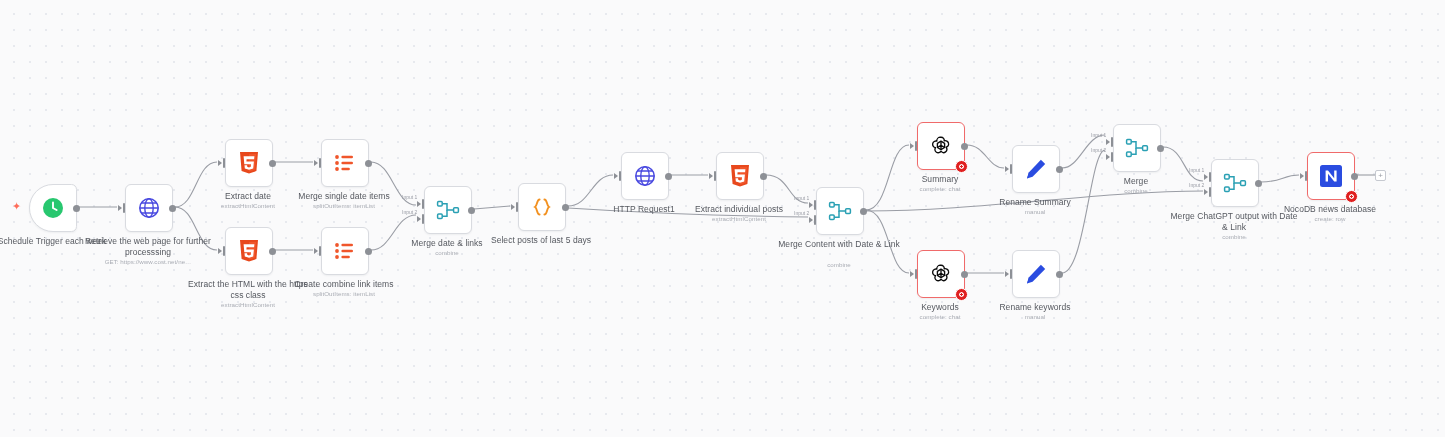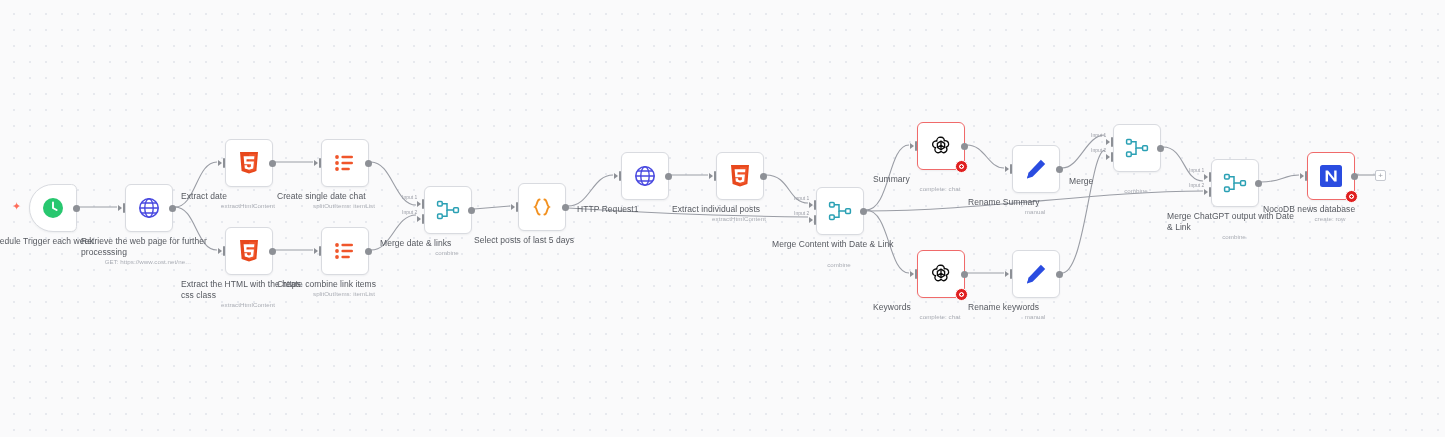--- a/index.html
+++ b/index.html
@@ -60,21 +60,21 @@
     -webkit-mask:radial-gradient(circle, transparent 1.2px, #000 1.4px);
     mask:radial-gradient(circle, transparent 1.2px, #000 1.4px);
     border-radius:50%;
   }
 
   .label{
     position:absolute;
     top:52px;
     left:-44px;
     width:134px;
-    text-align:left;
+    text-align:center;
     font-size:8.5px;
     line-height:10.5px;
     color:#55585f;
     letter-spacing:.05px;
   }
   .sublabel{
     position:absolute;
     left:-44px;
     width:134px;
     text-align:center;
@@ -272,21 +272,21 @@
           <circle cx="4" cy="6" r="1.9"></circle>
             <rect x="8.4" y="4.8" width="11.6" height="2.5" rx="1.25"></rect>
           <circle cx="4" cy="12" r="1.9"></circle>
             <rect x="8.4" y="10.8" width="11.6" height="2.5" rx="1.25"></rect>
           <circle cx="4" cy="18" r="1.9"></circle>
             <rect x="8.4" y="16.8" width="8.5" height="2.5" rx="1.25"></rect>
         </g>
       </svg>
       <div class="port out"></div>
     </div>
-    <div class="label">Create single date chat</div>
+    <div class="label">Merge single date items</div>
     <div class="sublabel" style="top:63px;">splitOutItems: itemList</div>
   </div>
 
   <div class="node" style="left:321px;top:227px;">
     <div class="node-box">
       <div class="in-arrow">
           <span class="tri"></span>
           <span class="bar"></span>
         </div>
       <svg width="24" height="24" viewBox="0 0 24 24">

